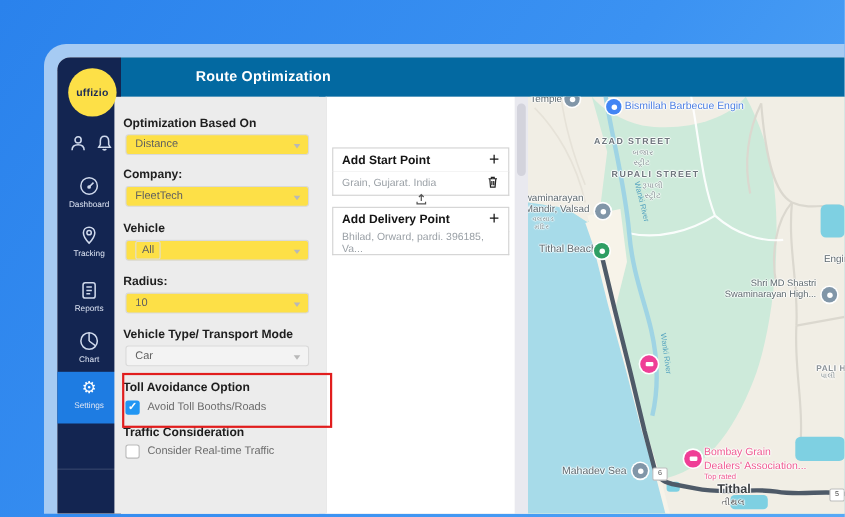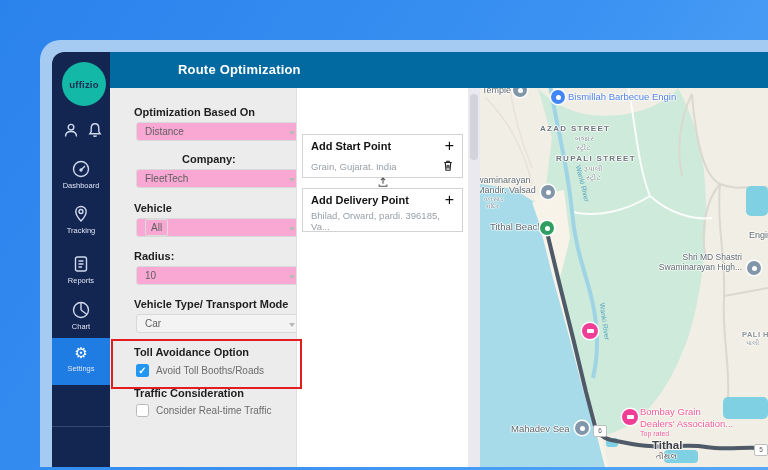--- a/index.html
+++ b/index.html
@@ -8,37 +8,37 @@
     font-family:"Liberation Sans", sans-serif;
     background:linear-gradient(125deg,#2a82ec 0%,#3b92f2 55%,#57a9f6 100%);
   }
   .frame{position:absolute;left:40px;top:40px;width:728px;height:427px;
     background:#a6cbf3;border-top-left-radius:20px;}
   .win{position:absolute;left:52px;top:52px;width:716px;height:415px;
     border-top-left-radius:12px;overflow:hidden;background:#ececec;}
   
   .sidebar{position:absolute;left:0;top:0;width:58px;height:415px;background:#132551;}
   .logo{position:absolute;left:10px;top:10px;width:44px;height:44px;border-radius:50%;
-    background:#14b8a6;z-index:4;display:flex;align-items:center;justify-content:center;
+    background:#fde047;z-index:4;display:flex;align-items:center;justify-content:center;
     font-size:9.5px;font-weight:700;color:#1b2a55;letter-spacing:.2px;}
   .sb-ic{position:absolute;}
   .nav-item{position:absolute;left:0;width:58px;text-align:center;cursor:pointer;}
   .nav-item svg{display:block;margin:0 auto;}
   .nav-label{font-size:7.5px;color:#dde4f3;margin-top:2px;}
   .nav-active{position:absolute;left:0;top:286px;width:58px;height:47px;background:#1e7ce2;}
   .sb-divider{position:absolute;left:0;top:374px;width:58px;height:1px;background:rgba(255,255,255,.16);}
   .gear-glyph{font-size:15px;color:#fff;line-height:16px;}
   
   .header{position:absolute;left:58px;top:0;right:0;height:36px;background:#0369a1;}
   .header-title{position:absolute;left:68px;top:0;line-height:36px;color:#fff;
     font-size:13px;font-weight:700;letter-spacing:.2px;}
   
-  .form-panel{position:absolute;left:74px;top:36px;width:186px;bottom:0;background:#ececec;}
+  .form-panel{position:absolute;left:52px;top:36px;width:186px;bottom:0;background:#ececec;}
   .flabel{position:absolute;left:66px;font-size:11px;font-weight:700;color:#1e1e1e;}
-  .sel{position:absolute;left:68px;width:167px;height:19px;background:#f9a8d4;
+  .sel{position:absolute;left:68px;width:167px;height:19px;background:#fde047;
     border:1px solid #d9d9d9;border-radius:3px;font-size:10px;color:#5f5f5f;
     line-height:17px;padding-left:8px;box-sizing:border-box;cursor:pointer;}
   .sel .chev{position:absolute;right:7px;top:8px;width:0;height:0;
     border-left:3.5px solid transparent;border-right:3.5px solid transparent;
     border-top:4px solid #b8b8b8;}
   .sel.dim{background:#f3f3f3;}
   .chip{display:inline-block;border:1px solid #ddd;border-radius:2px;padding:0 5px;line-height:15px;}
   .cb-row{position:absolute;left:68px;display:flex;align-items:center;gap:7px;}
   .cb{width:13px;height:13px;border-radius:2.5px;box-sizing:border-box;cursor:pointer;}
   .cb.checked{background:#2196f3;color:#fff;font-size:10px;line-height:13px;
@@ -160,21 +160,21 @@
   </div>
 
   <div class="logo">uffizio</div>
 
   <div class="form-panel">
     <div class="flabel" style="top:18px;left:8px;">Optimization Based On</div>
     <div class="sel" style="top:34px;left:10px;">
       <span>Distance</span><span class="chev"></span>
     </div>
 
-    <div class="flabel" style="top:65px;left:8px;margin-left:48px;">Company:</div>
+    <div class="flabel" style="top:65px;left:8px;">Company:</div>
     <div class="sel" style="top:81px;left:10px;">
       <span>FleetTech</span><span class="chev"></span>
     </div>
 
     <div class="flabel" style="top:114px;left:8px;">Vehicle</div>
     <div class="sel" style="top:130px;left:10px;">
       <span class="chip">All</span><span class="chev"></span>
     </div>
 
     <div class="flabel" style="top:162px;left:8px;">Radius:</div>

